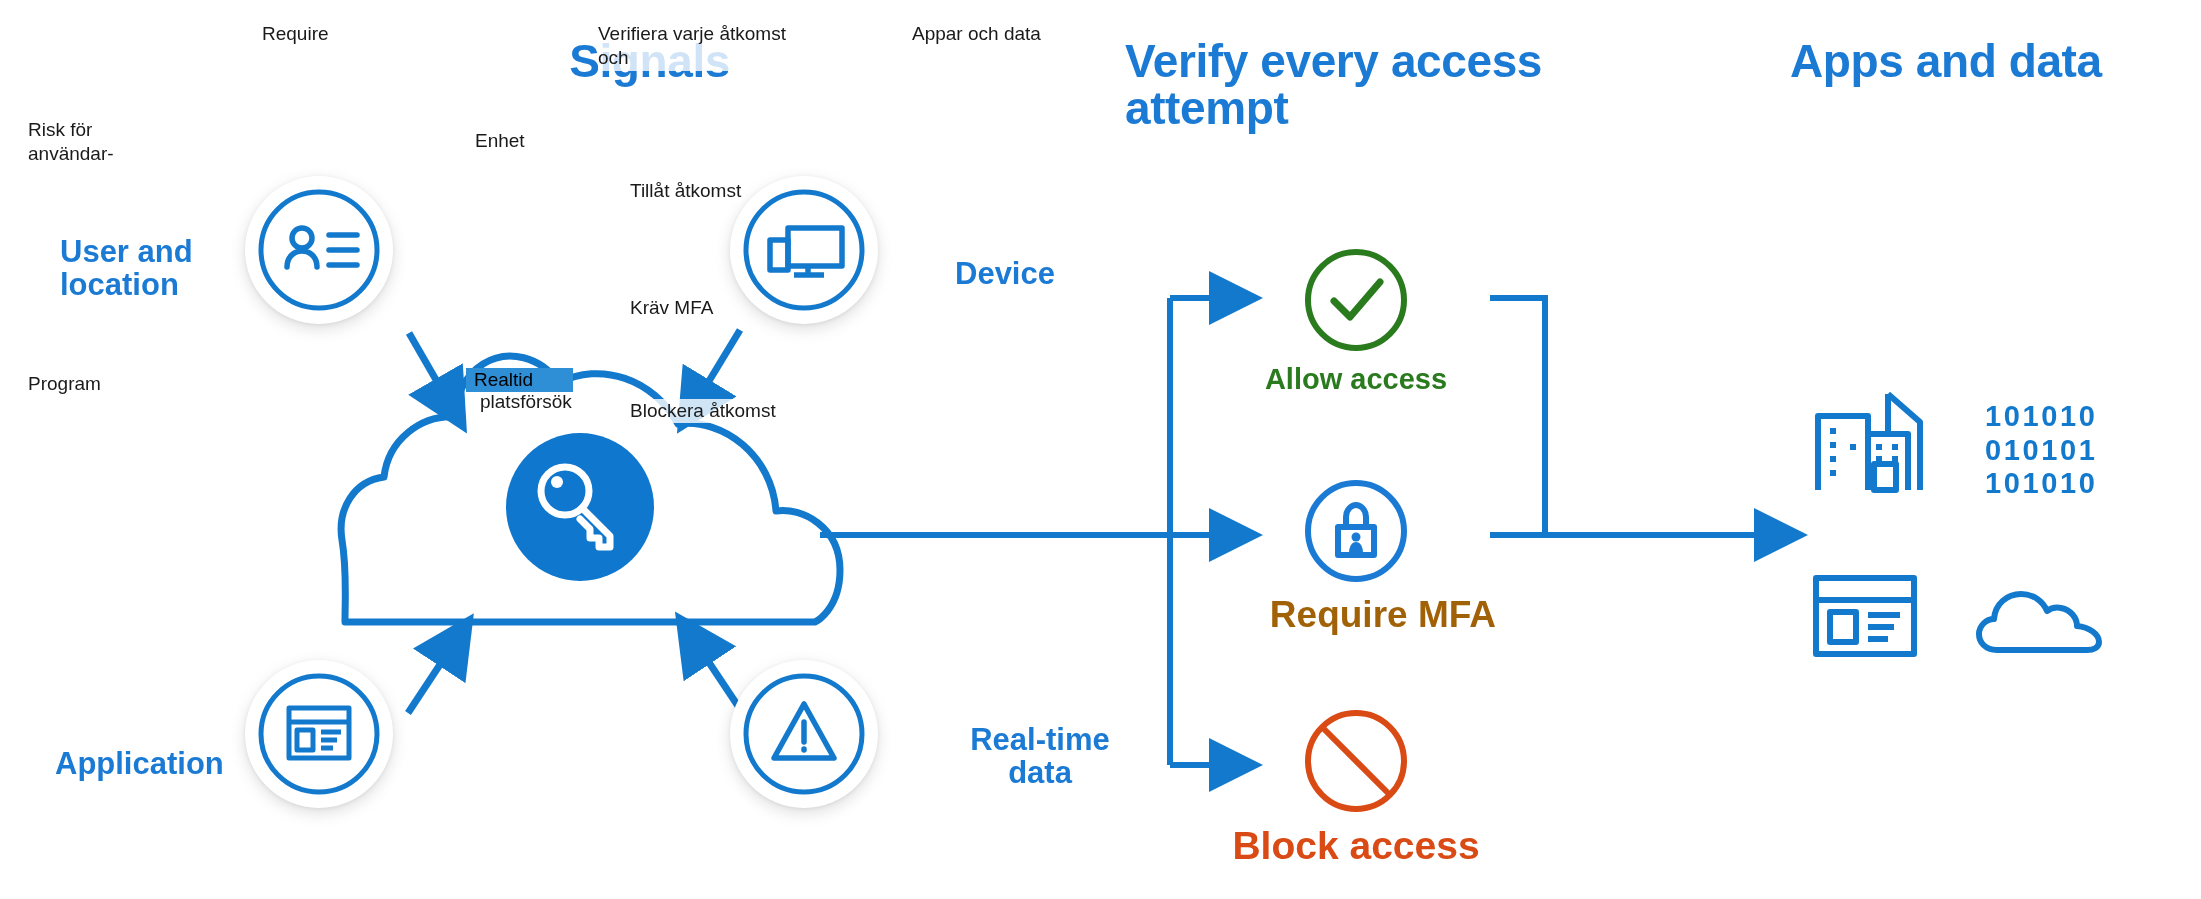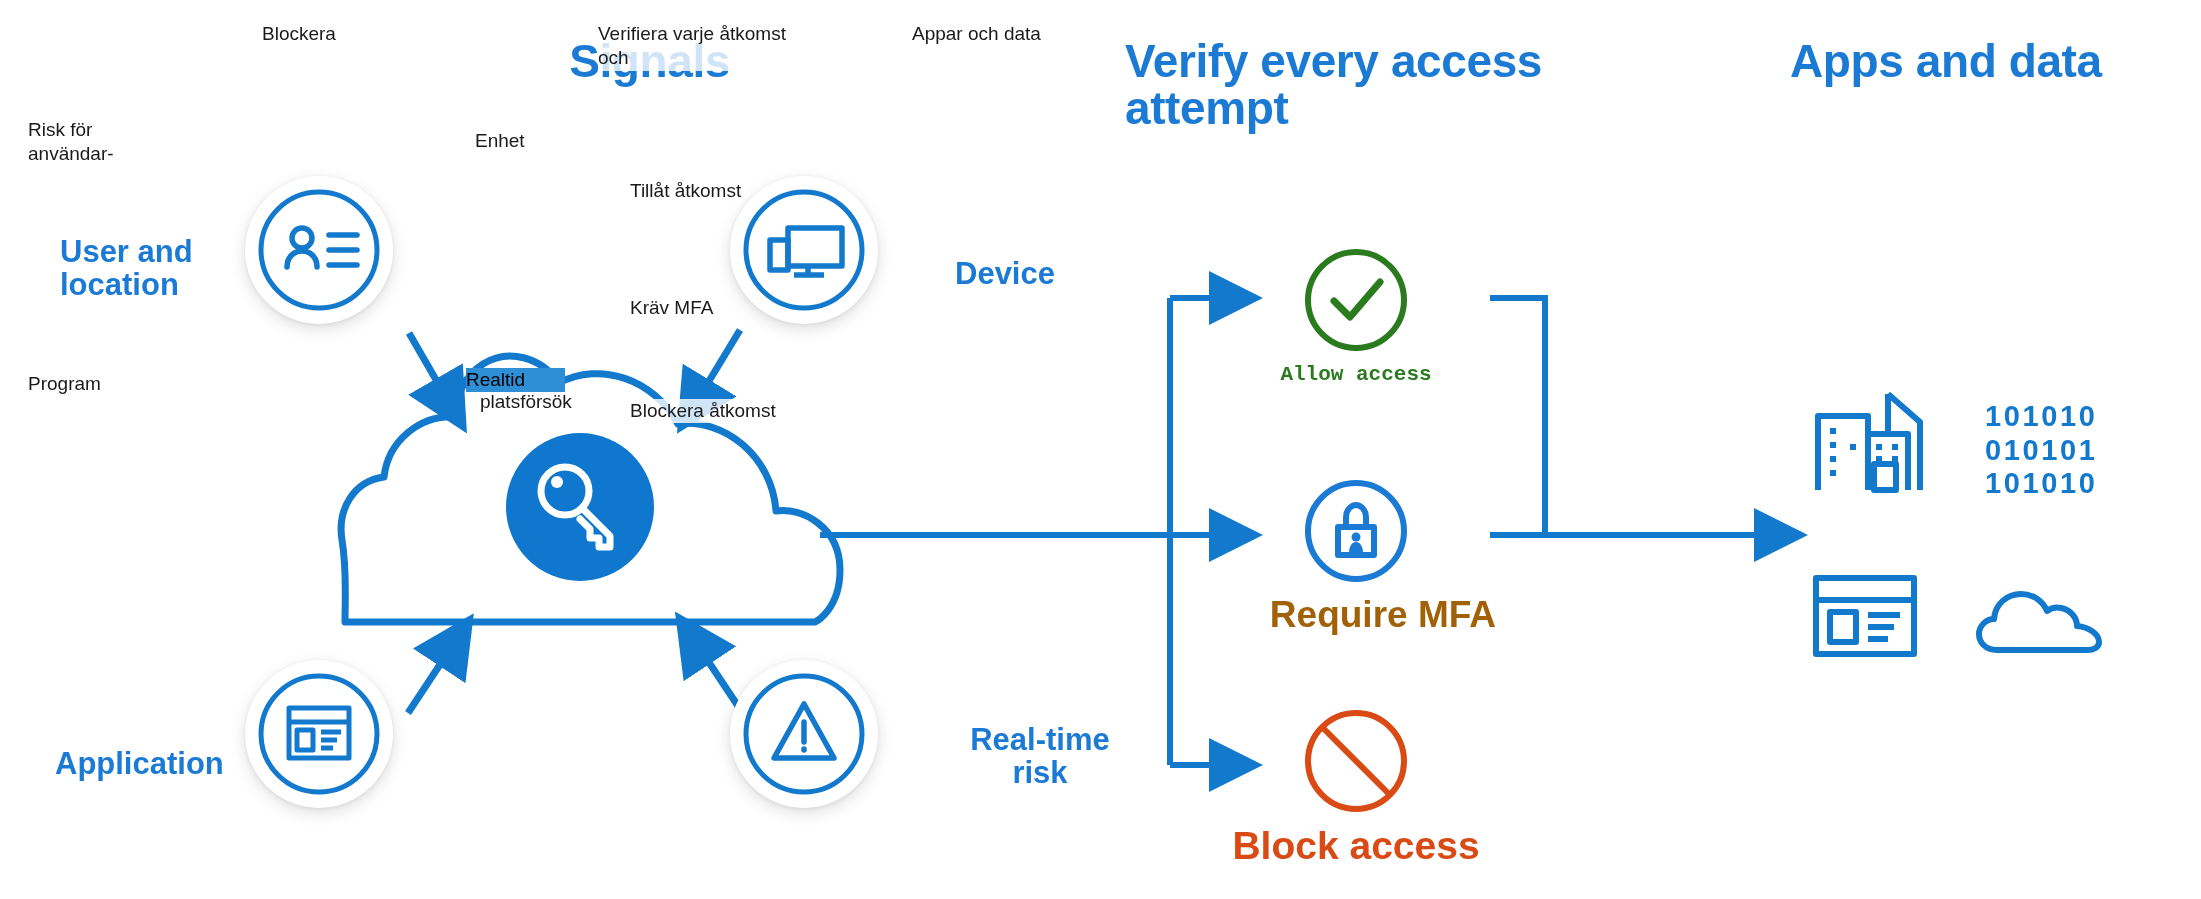--- a/index.html
+++ b/index.html
@@ -33,24 +33,23 @@
   .label-blue {
     color: #1b7ad4;
     font-weight: bold;
     font-size: 31px;
     line-height: 1.06;
     white-space: pre-line;
   }
   .label-green {
     color: #2a7a1e;
     font-weight: bold;
-    font-size: 21px;
+    font-size: 29px;
     line-height: 1.06;
     text-align: center;
-    font-family: Liberation Mono, monospace;
   }
   .label-orange {
     color: #da4a14;
     font-weight: bold;
     font-size: 39px;
     line-height: 1.06;
     text-align: center;
   }
   .label-blue-center {
     color: #a16207;
@@ -204,21 +203,21 @@
     <svg width="148" height="148" viewBox="0 0 148 148">
       <circle cx="74" cy="74" r="58" fill="none" stroke="#1279cd" stroke-width="5"></circle>
       <g fill="none" stroke="#1279cd" stroke-width="5.5" stroke-linejoin="round" stroke-linecap="round">
         <path d="M74 44 L104 98 L44 98 Z"></path>
         <line x1="74" y1="62" x2="74" y2="82"></line>
         <line x1="74" y1="89" x2="74" y2="90"></line>
       </g>
     </svg>
   </div>
   <div class="abs label-blue" style="left:930px;top:724px;width:220px;text-align:center;">Real-time
-risk</div>
+data</div>
 
   <div class="abs plainicon" style="left:1300px;top:244px;">
     <svg width="112" height="112" viewBox="0 0 112 112">
       <circle cx="56" cy="56" r="48" fill="none" stroke="#2a7a1e" stroke-width="6"></circle>
       <path d="M34 57 L50 73 L80 38" fill="none" stroke="#2a7a1e" stroke-width="7" stroke-linecap="round" stroke-linejoin="round"></path>
     </svg>
   </div>
   <div class="abs label-green" style="left:1216px;top:364px;width:280px;">Allow access</div>
 
   <div class="abs plainicon" style="left:1300px;top:475px;">
@@ -298,37 +297,37 @@
     </svg>
   </div>
 
   <div class="abs heading-blue" style="left:430px;top:38px;width:300px;text-align:right;">Signals</div>
 
   <div class="abs heading-blue" style="left:1125px;top:38px;width:470px;">Verify every access
 attempt</div>
 
   <div class="abs heading-blue" style="left:1790px;top:38px;width:340px;">Apps and data</div>
 
-  <div class="abs sv" style="left:262px;top:22px;">Blockera</div>
+  <div class="abs sv" style="left:262px;top:22px;">Require</div>
 
   <div class="abs sv" style="left:598px;top:22px;width:260px;">Verifiera varje åtkomst
 och</div>
 
   <div class="abs sv" style="left:912px;top:22px;">Appar och data</div>
 
   <div class="abs sv-plain" style="left:28px;top:118px;width:140px;">Risk för
  användar-</div>
 
   <div class="abs sv" style="left:475px;top:129px;">Enhet</div>
 
   <div class="abs sv" style="left:630px;top:179px;">Tillåt åtkomst</div>
 
   <div class="abs sv" style="left:630px;top:296px;">Kräv MFA</div>
 
   <div class="abs sv-plain" style="left:28px;top:372px;">Program</div>
 
-  <div class="abs sv-sel" style="left:466px;top:368px;padding:0 40px 0 0;">Realtid</div>
+  <div class="abs sv-sel" style="left:466px;top:368px;padding:0 40px 0 8px;">Realtid</div>
 
   <div class="abs sv-plain" style="left:480px;top:390px;">platsförsök</div>
 
   <div class="abs sv" style="left:630px;top:399px;">Blockera åtkomst</div>
 
 </div>
 
 </body></html>

